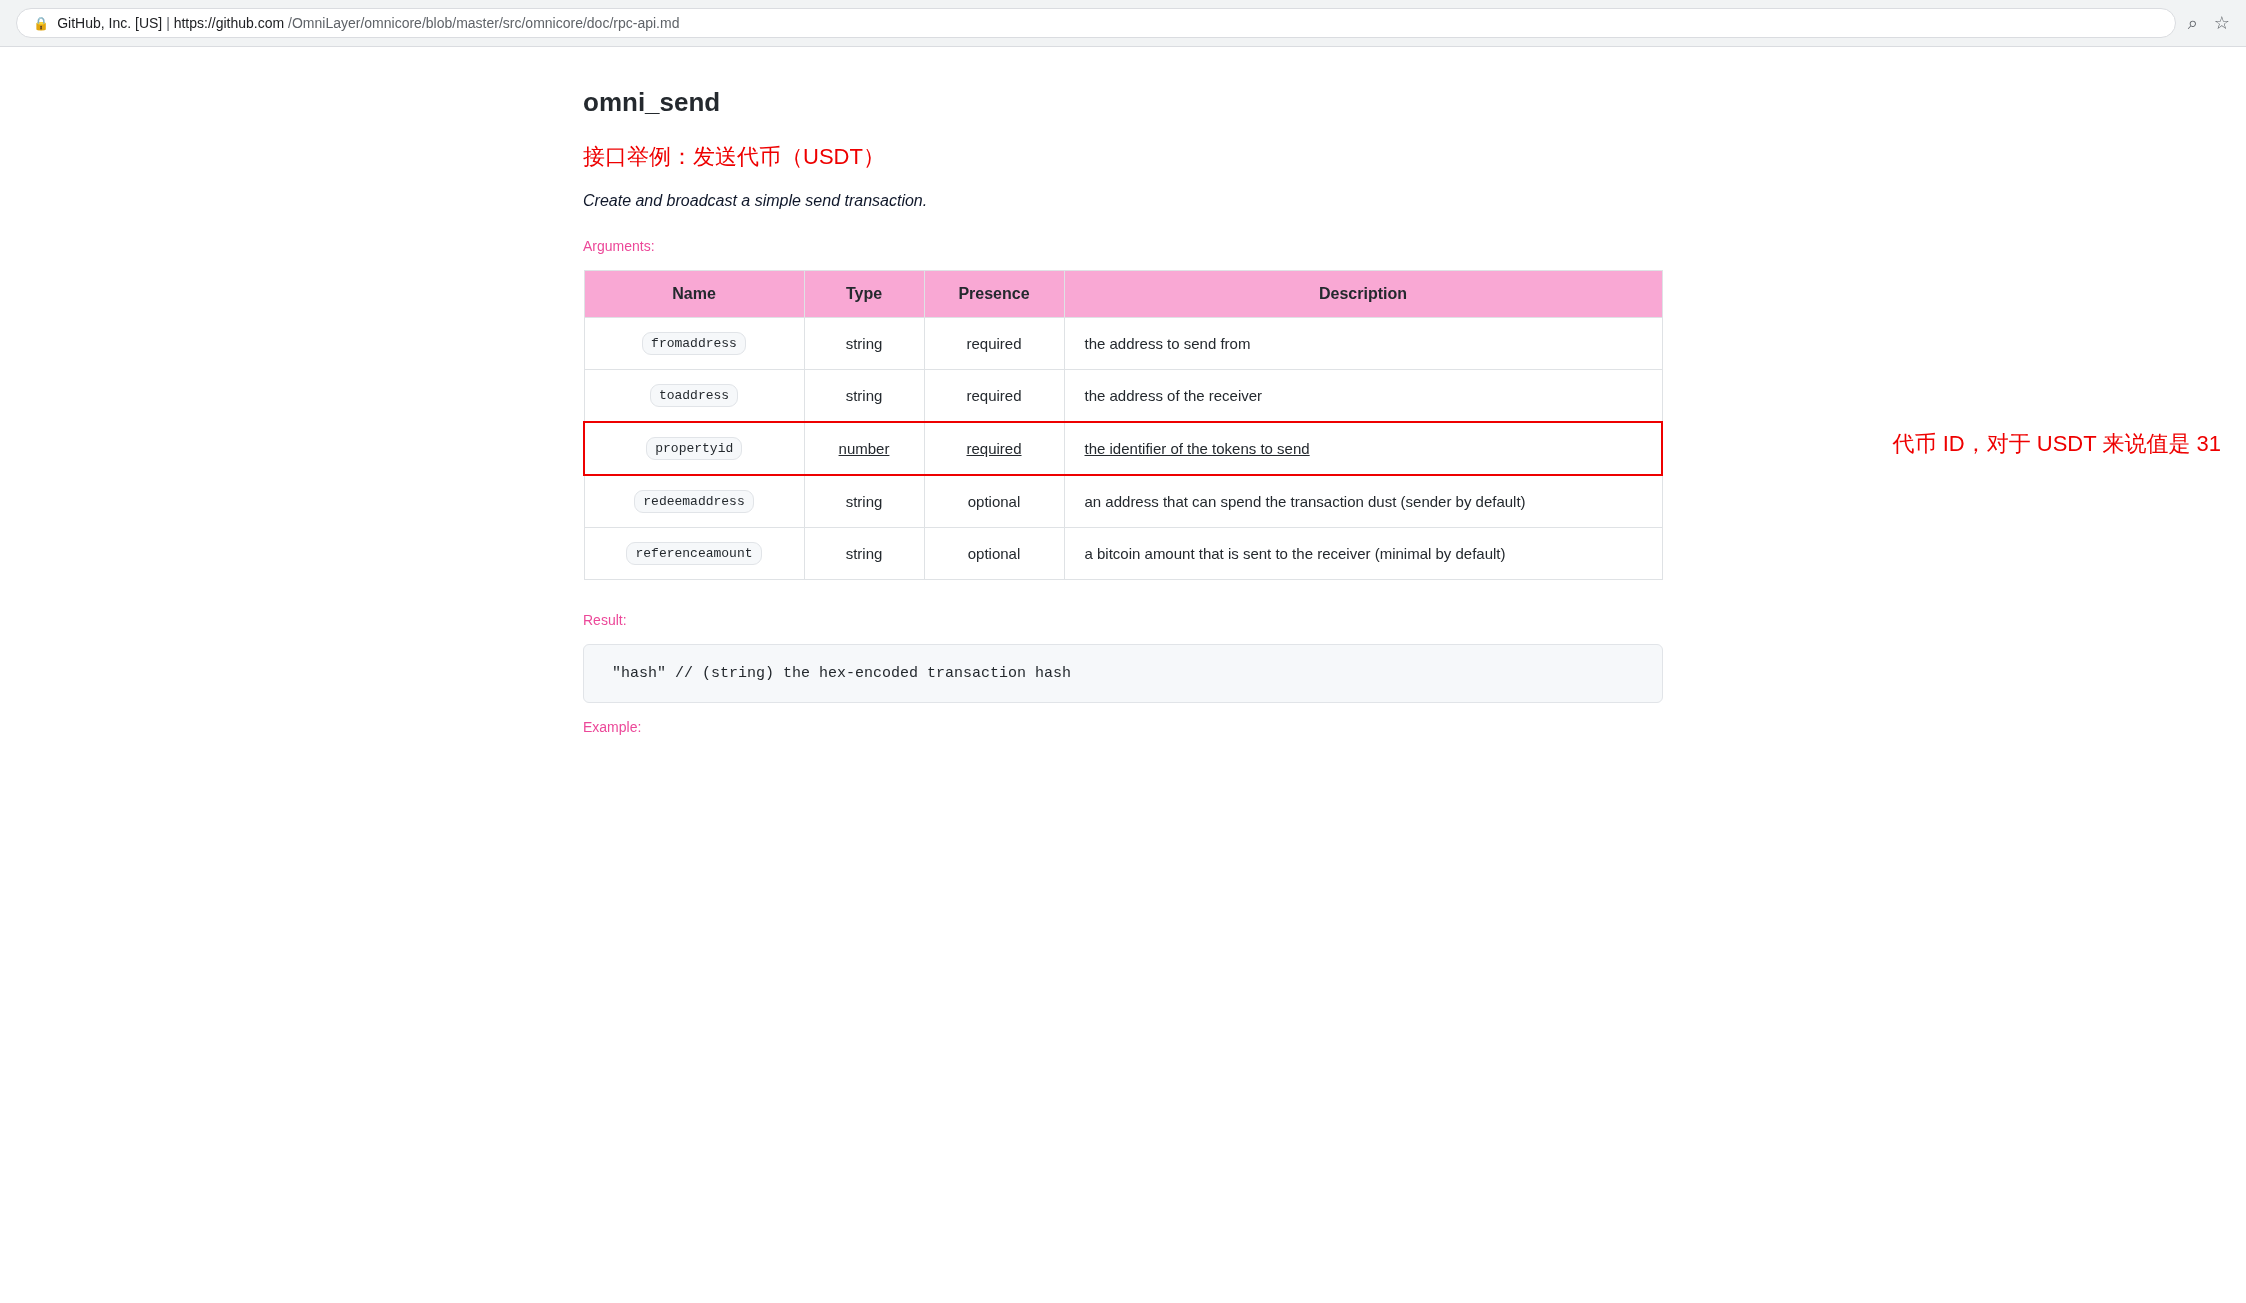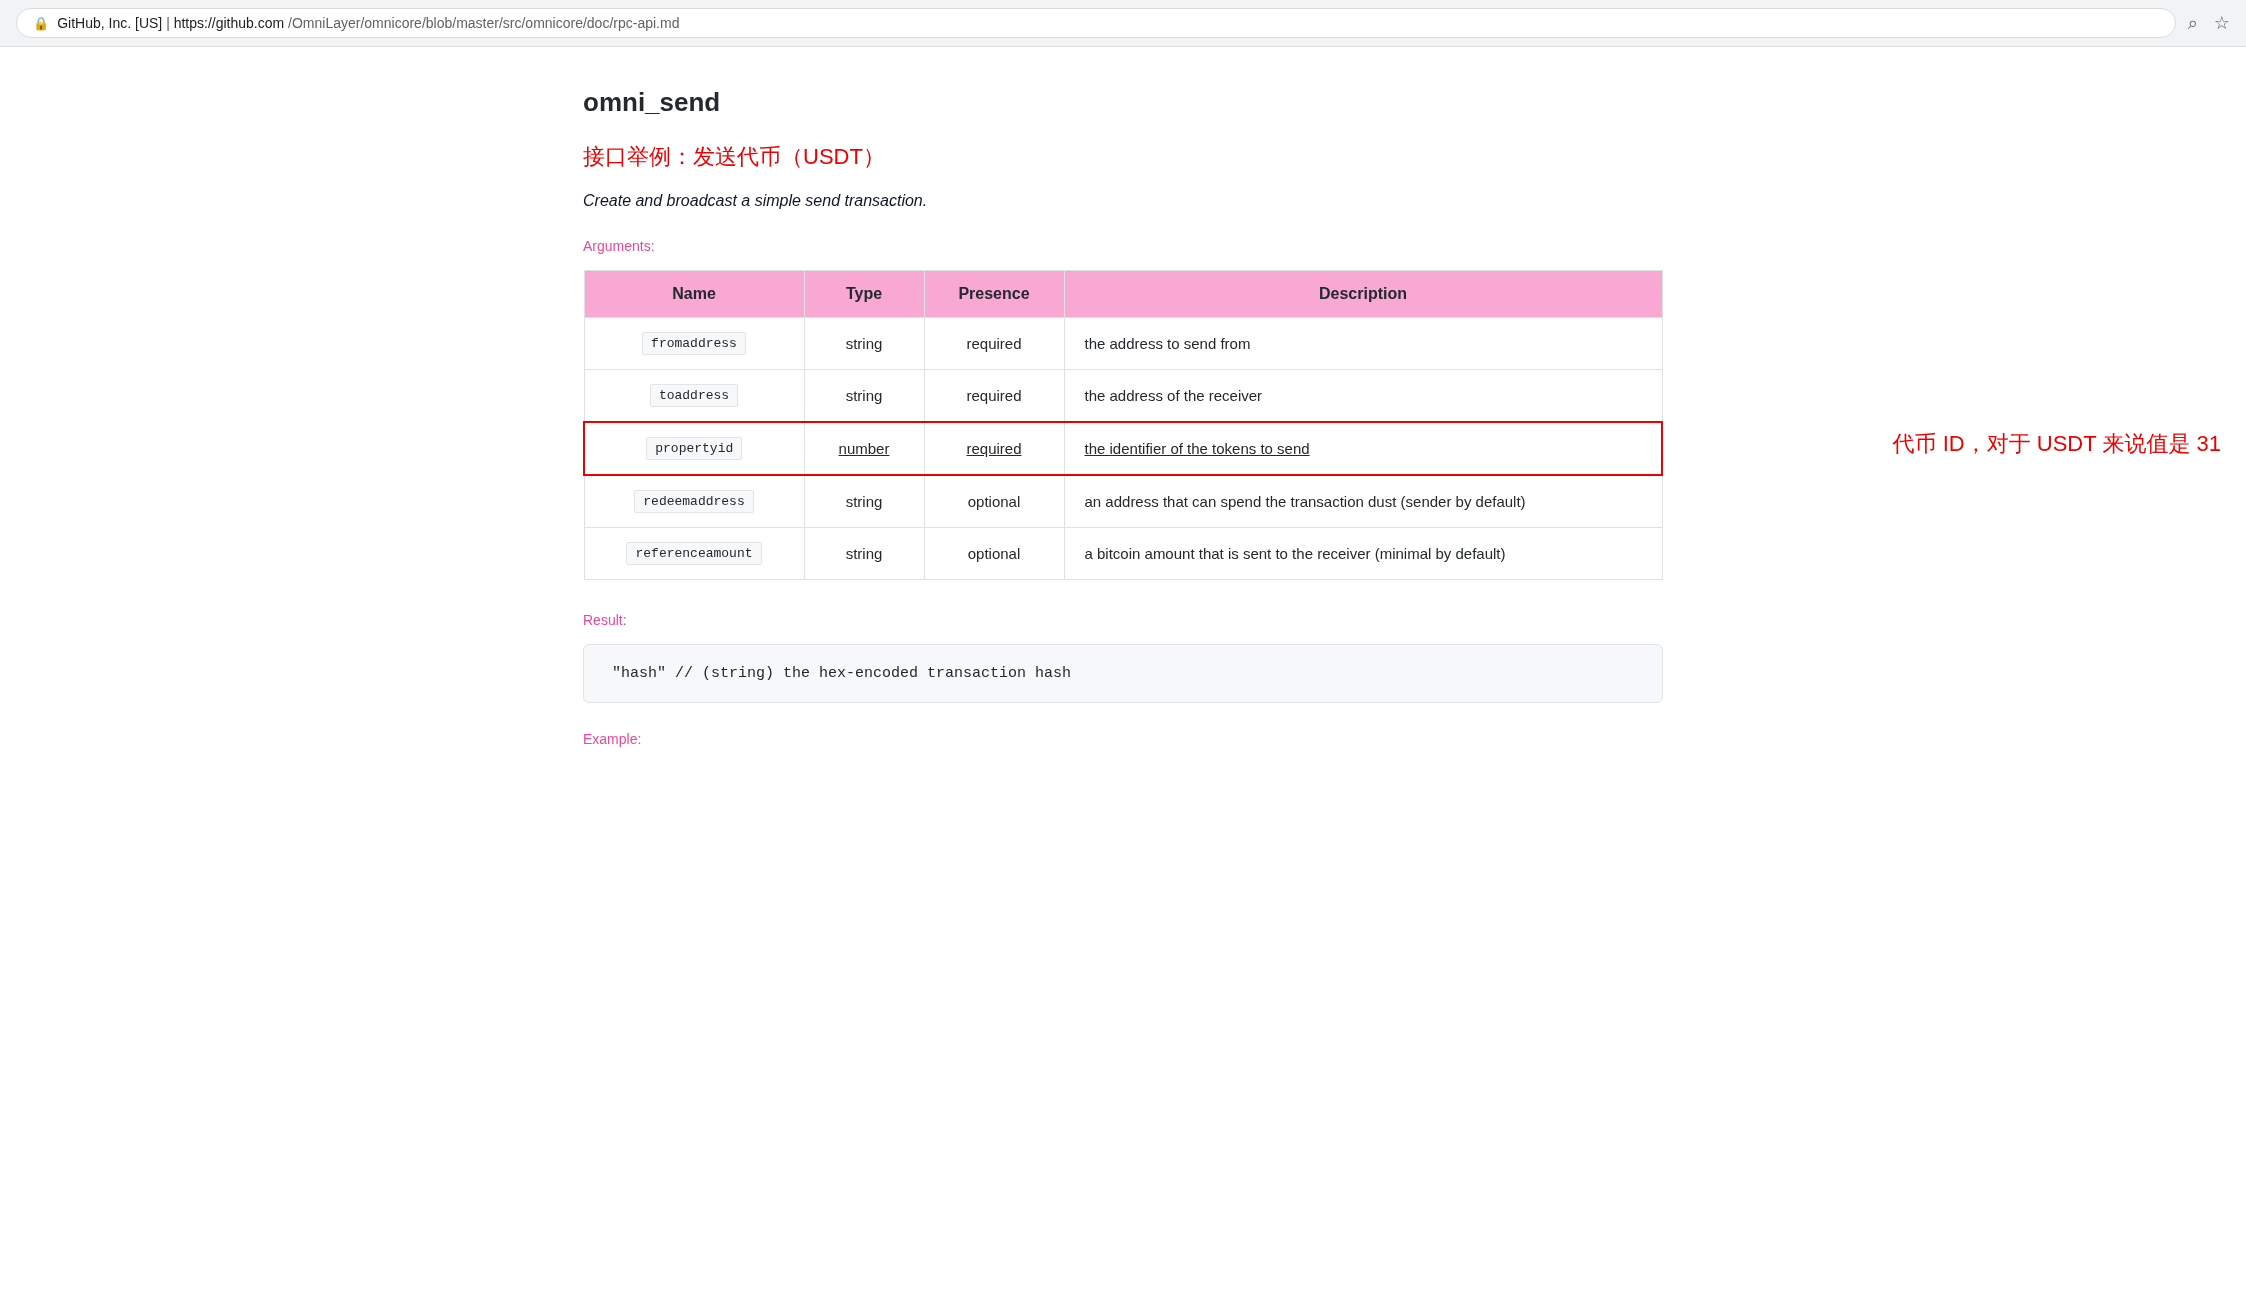--- a/index.html
+++ b/index.html
@@ -152,21 +152,21 @@
     }
 
     .args-table td.type-cell,
     .args-table td.presence-cell {
       text-align: center;
     }
 
     .code-badge {
       background: #f6f8fa;
       border: 1px solid #e1e4e8;
-      border-radius: 2px;
+      border-radius: 9px;
       padding: 3px 8px;
       font-family: "SFMono-Regular", Consolas, "Liberation Mono", Menlo, monospace;
       font-size: 13px;
       color: #24292e;
       display: inline-block;
     }
 
     
     .propertyid-row {
       outline: 2px solid #e00;
@@ -181,21 +181,21 @@
     .propertyid-row td:first-child {
       border-left: 2px solid #e00;
     }
 
     .propertyid-row td:last-child {
       border-right: 2px solid #e00;
     }
 
     
     .result-section {
-      margin-bottom: 28px;
+      margin-bottom: 16px;
     }
 
     .code-block {
       background: #f6f8fa;
       border: 1px solid #e1e4e8;
       border-radius: 6px;
       padding: 20px 28px;
       font-family: "SFMono-Regular", Consolas, "Liberation Mono", Menlo, monospace;
       font-size: 15px;
       color: #24292e;

